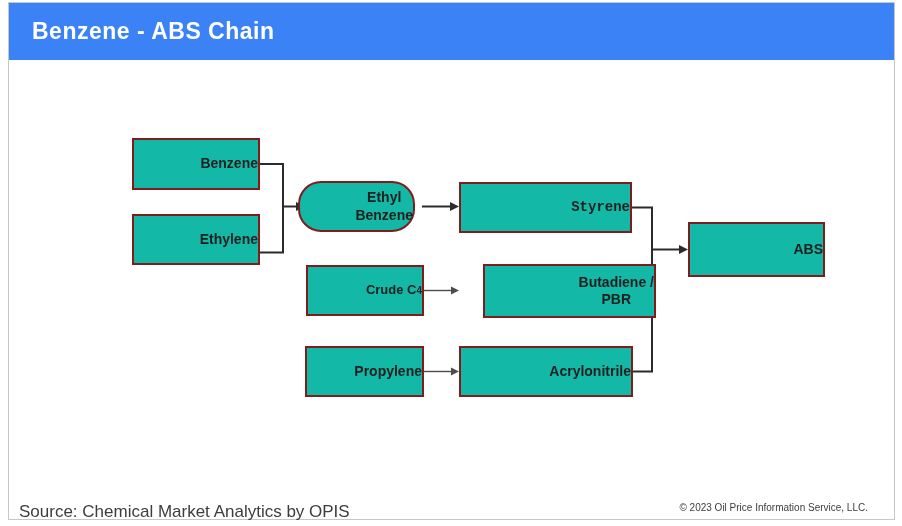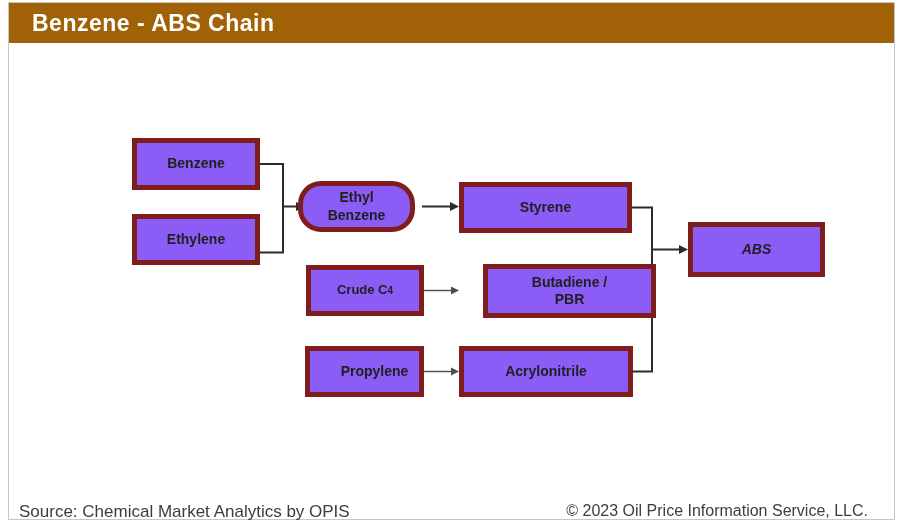--- a/index.html
+++ b/index.html
@@ -20,22 +20,22 @@
     height: 518px;
     background: #ffffff;
     border: 1px solid #c6c6c6;
     box-sizing: border-box;
   }
   .titlebar {
     position: absolute;
     left: 9px;
     top: 3px;
     width: 885px;
-    height: 40px;
-    background: #a16207;
+    height: 57px;
+    background: #3b82f6;
     display: flex;
     align-items: center;
     box-sizing: border-box;
     padding-left: 23px;
   }
   .title-text {
     color: #ffffff;
     font-size: 23px;
     font-weight: bold;
     letter-spacing: 0.5px;
@@ -55,55 +55,55 @@
   }
   .edge-thin {
     stroke: #4d4d4d;
     stroke-width: 1.4;
     fill: none;
   }
   .arrowhead { fill: #2b2b2b; stroke: none; }
   .arrowhead-thin { fill: #4d4d4d; stroke: none; }
   .node {
     position: absolute;
-    background: #8b5cf6;
-    border: 5px solid #7f1d1d;
+    background: #14b8a6;
+    border: 2px solid #7f1d1d;
     box-sizing: border-box;
     display: flex;
     align-items: center;
-    justify-content: center;
+    justify-content: flex-end;
     text-align: center;
     font-size: 14px;
     font-weight: bold;
     color: #1f1f1f;
     line-height: 1.25;
   }
   .node .lbl { white-space: pre-line; }
   .node sub { font-size: 10px; line-height: 0; }
   .n-benzene       { left: 132px; top: 138px; width: 128px; height: 52px; }
   .n-ethylene      { left: 132px; top: 214px; width: 128px; height: 51px; }
   .n-ethylbenzene  { left: 298px; top: 181px; width: 117px; height: 51px; border-radius: 23px; }
-  .n-styrene       { left: 459px; top: 182px; width: 173px; height: 51px; }
+  .n-styrene       { left: 459px; top: 182px; width: 173px; height: 51px; font-family: Liberation Mono, monospace; }
   .n-crudec4       { left: 306px; top: 265px; width: 118px; height: 51px; font-size: 13px; }
   .n-butadiene     { left: 459px; top: 264px; width: 173px; height: 54px; margin-left: 24px; }
   .n-propylene     { left: 305px; top: 346px; width: 119px; height: 51px; padding-left: 20px; }
   .n-acrylonitrile { left: 459px; top: 346px; width: 174px; height: 51px; }
-  .n-abs           { left: 688px; top: 222px; width: 137px; height: 55px; font-style: italic; }
+  .n-abs           { left: 688px; top: 222px; width: 137px; height: 55px; }
   .footer-source {
     position: absolute;
     left: 19px;
     top: 502px;
     font-size: 17px;
     color: #3d3d3d;
   }
   .footer-copyright {
     position: absolute;
     right: 34px;
     top: 502px;
-    font-size: 16px;
+    font-size: 10px;
     color: #3d3d3d;
   }
 </style>
 </head>
 <body>
 
 <div class="slide"></div>
 
 <div class="titlebar">
   <span class="title-text">Benzene - ABS Chain</span>

